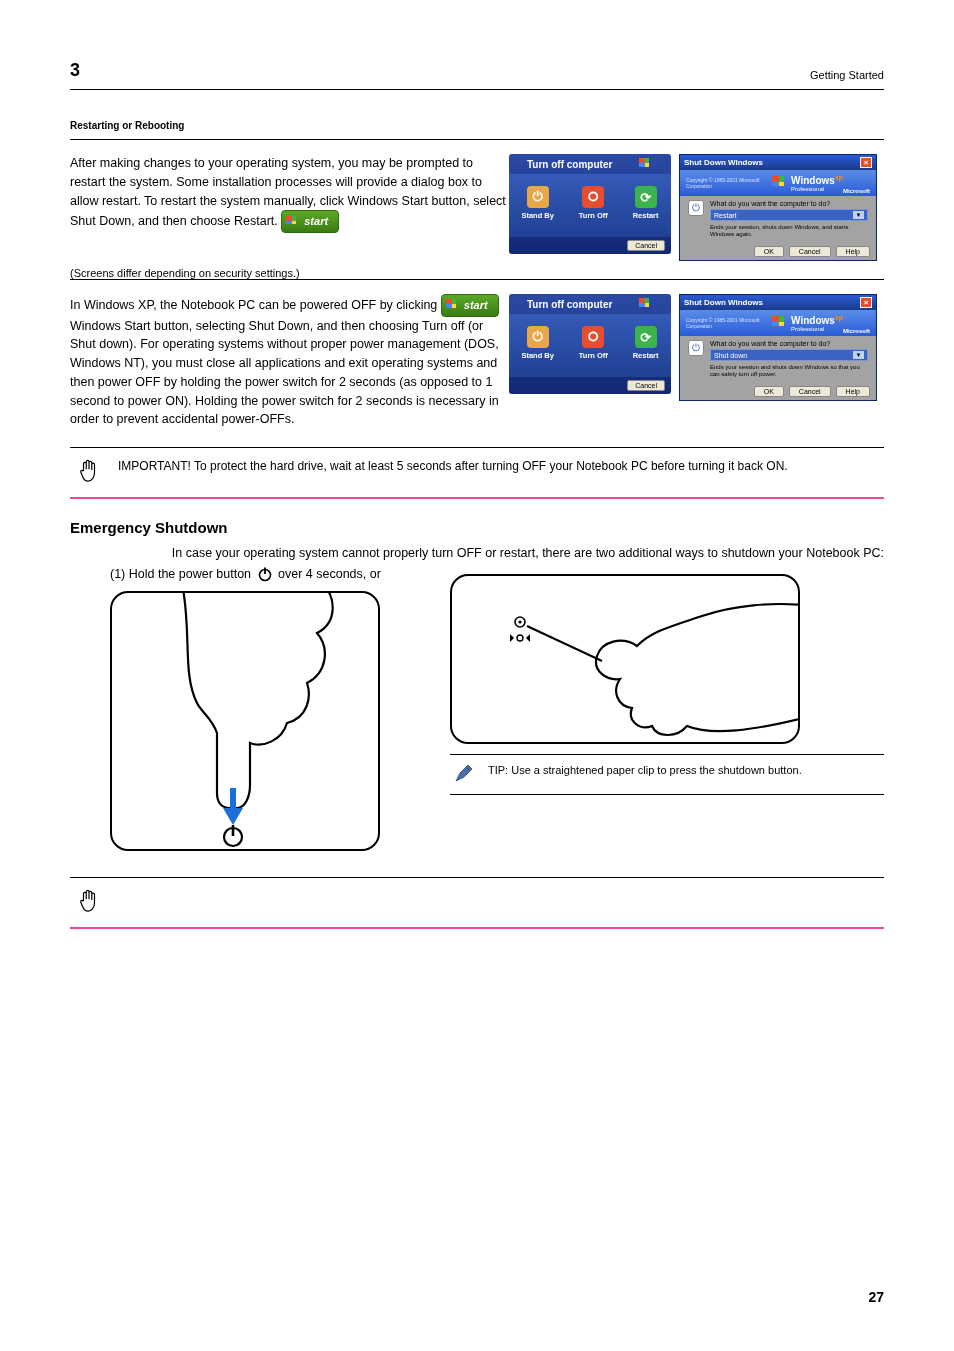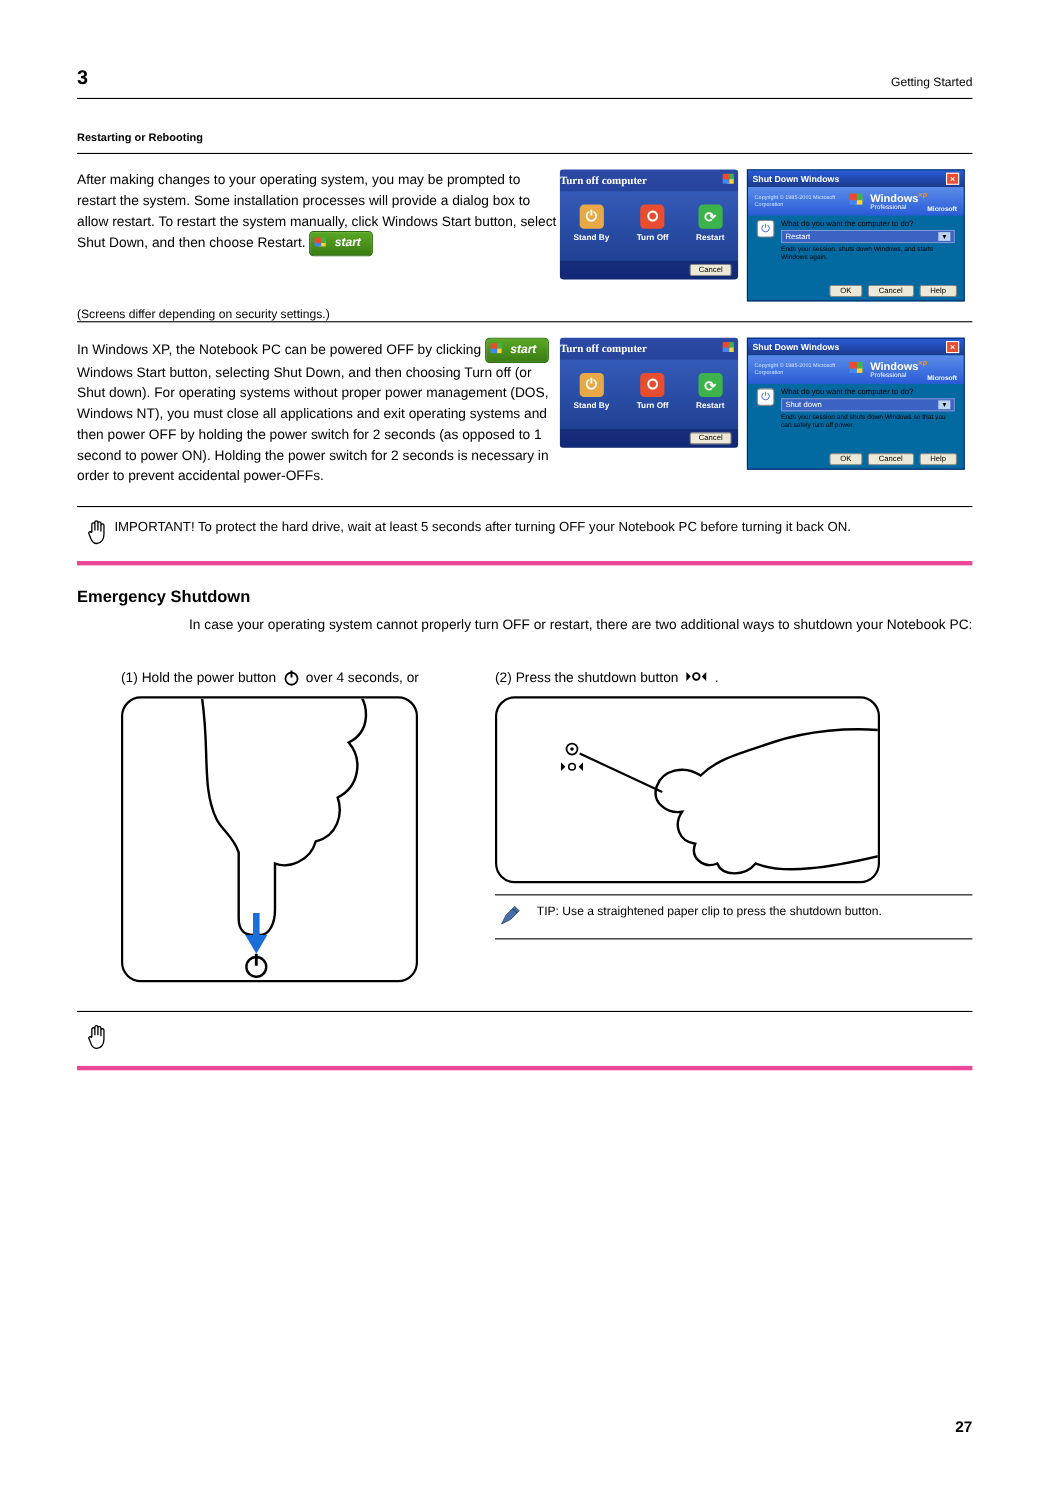--- a/index.html
+++ b/index.html
@@ -57,21 +57,21 @@
     width: 162px; height: 100px;
     background: linear-gradient(#3b63c4, #1a3a8a);
     border-radius: 3px;
     font-size: 8px;
     color: #fff;
     position: relative;
     overflow: hidden;
   }
   .xp-dialog-blue .tbar {
     display: flex; justify-content: space-between; align-items: center;
-    padding: 4px 0; background: rgba(0,0,70,0.25); font-family: Liberation Serif, serif;
+    padding: 4px 18px; background: rgba(0,0,70,0.25);
   }
   .xp-dialog-blue .tbar-title { font-size: 10px; font-weight: bold; }
   .xp-dialog-blue .win-flag-sm {
     width: 14px; height: 12px;
     background:
       linear-gradient(#e84d2f,#e84d2f) 0 0/45% 45% no-repeat,
       linear-gradient(#3cb44b,#3cb44b) 55% 0/45% 45% no-repeat,
       linear-gradient(#4285f4,#4285f4) 0 55%/45% 45% no-repeat,
       linear-gradient(#ffd82b,#ffd82b) 55% 55%/45% 45% no-repeat;
   }
@@ -93,22 +93,22 @@
     background: rgba(0,0,70,0.3); padding: 3px 6px;
     text-align: right;
   }
   .small-btn {
     background: #ece9d8; border: 1px solid #888; border-radius: 2px;
     font-size: 7px; color: #000; padding: 1px 7px; display: inline-block;
   }
 
   
   .xp-dialog-classic {
-    width: 198px; height: 120px;
-    background: #0369a1;
+    width: 198px; height: 107px;
+    background: #a3a3a3;
     border: 1px solid #0a246a;
     position: relative;
     font-size: 7px; color: #000;
     display: flex; flex-direction: column;
   }
   .classic-titlebar {
     background: linear-gradient(#2a5bd7, #1a3a8a);
     color: #fff; font-size: 8px; font-weight: bold;
     padding: 2px 4px;
     display: flex; justify-content: space-between; align-items: center;
@@ -157,36 +157,36 @@
   }
   .dropdown .arrow { background:#bcd2f0; color:#000; width:11px; text-align:center; font-size:7px; }
   .classic-desc { font-size: 6px; margin-top: 3px; line-height: 1.2; }
   .classic-btnrow {
     text-align: right; padding: 3px 6px;
   }
   .classic-btnrow .small-btn { margin-left: 3px; padding: 1px 9px; }
 
   
   .callout {
-    display: flex; align-items: flex-start;
-    border-top: 1px solid #000; border-bottom: 4px solid #ec4899;
+    display: flex; gap: 14px; align-items: flex-start;
+    border-top: 1px solid #000; border-bottom: 2px solid #ec4899;
     padding: 10px 4px; margin: 18px 0;
   }
   .callout .icon-col { width: 30px; flex-shrink: 0; text-align: center; }
   .callout .text-col { flex: 1; font-size: 12px; line-height: 1.45; }
 
   .hand-icon {
     display: inline-block; width: 22px; height: 26px;
   }
   .pen-icon {
     display: inline-block; width: 20px; height: 20px;
   }
 
   
-  .figrow { display: flex; gap: 40px; margin-top: 30px; align-items: flex-start; padding-left: 40px; }
+  .figrow { display: flex; gap: 40px; margin-top: 3px; align-items: flex-start; padding-left: 40px; }
   .figcol { flex: 1; }
   .figcap { font-size: 12.5px; margin-bottom: 6px; line-height: 1.4; }
 
   .illus-box {
     border: 2px solid #000; border-radius: 18px;
     width: 270px; height: 260px; margin: 8px 0;
     position: relative; overflow: hidden;
   }
   .illus-box-sm {
     border: 2px solid #000; border-radius: 18px;
@@ -397,29 +397,20 @@
 
           <line x1="121" y1="195" x2="121" y2="218" stroke="#1a6fd8" stroke-width="6"></line>
           <polygon points="111,215 131,215 121,232" fill="#1a6fd8"></polygon>
 
           <circle cx="121" cy="244" r="9" fill="none" stroke="#000" stroke-width="2.2"></circle>
           <line x1="121" y1="232" x2="121" y2="243" stroke="#000" stroke-width="2.6"></line>
         </svg>
       </div>
     </div>
     <div class="figcol">
-      <div class="figcap">
-        <span>(2) Press the shutdown button </span>
-        <span class="resetsym"><svg width="22" height="12" viewBox="0 0 22 12">
-              <polygon points="2,2 6,6 2,10" fill="#000"></polygon>
-              <circle cx="11" cy="6" r="3" fill="none" stroke="#000" stroke-width="1.6"></circle>
-              <polygon points="20,2 16,6 20,10" fill="#000"></polygon>
-            </svg></span>
-        <span>.</span>
-      </div>
       <div class="illus-box-sm">
         <svg viewBox="0 0 350 170" width="350" height="170">
 
           <path fill="none" stroke="#000" stroke-width="2.2" d="M360 30 C 320 25 280 30 250 40 C 220 50 200 55 185 70 C 170 60 150 65 145 80 C 140 95 155 105 168 103 C 160 115 165 130 180 132 C 175 145 188 155 200 150 C 205 162 225 162 235 150 C 260 160 300 155 360 140"></path>
 
           <line x1="75" y1="50" x2="150" y2="85" stroke="#000" stroke-width="2"></line>
 
           <circle cx="68" cy="46" r="5" fill="none" stroke="#000" stroke-width="1.6"></circle>
           <circle cx="68" cy="46" r="1.6" fill="#000"></circle>
           <g transform="translate(58,58)">

